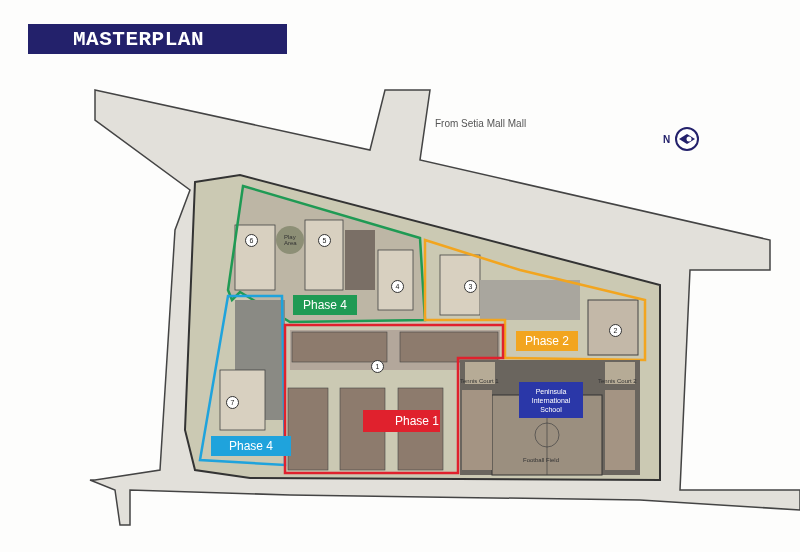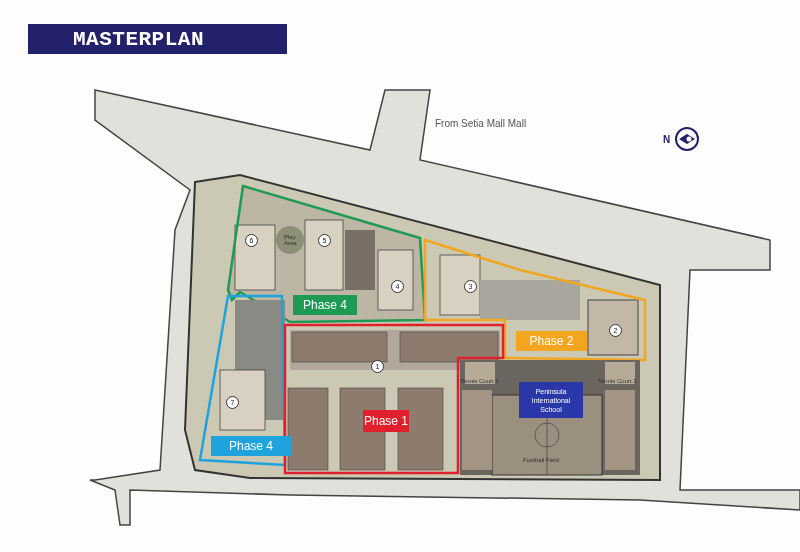--- a/index.html
+++ b/index.html
@@ -5,22 +5,22 @@
   html,body{margin:0;padding:0;}
   body{width:800px;height:552px;background:#fdfdfc;position:relative;overflow:hidden;font-family:"Liberation Sans",sans-serif;}
   .title-bar{position:absolute;left:28px;top:24px;width:259px;height:30px;background:#23216b;display:flex;align-items:center;}
   .title-bar span{margin-left:45px;color:#fff;font-weight:bold;font-size:21px;letter-spacing:0.5px;font-family:Liberation Mono, monospace;}
   .map{position:absolute;left:0;top:0;width:800px;height:552px;}
   .label-from{position:absolute;left:435px;top:118px;font-size:10px;color:#555;}
   .compass{position:absolute;left:663px;top:126px;display:flex;align-items:center;gap:4px;}
   .compass .n{font-size:10px;font-weight:bold;color:#23216b;}
   .phase{position:absolute;color:#fff;font-size:12px;display:flex;align-items:center;justify-content:center;}
   .p3{left:293px;top:295px;width:64px;height:20px;background:#1f9a54;}
-  .p2{left:516px;top:331px;width:71px;height:20px;background:#f2a51f;}
-  .p1{left:363px;top:410px;width:46px;height:22px;background:#e0212d;}
+  .p2{left:516px;top:331px;width:62px;height:20px;background:#f2a51f;}
+  .p1{left:363px;top:410px;width:46px;height:22px;background:#e0212d;padding-left:31px;}
   .p4{left:211px;top:436px;width:80px;height:20px;background:#1fa3dc;}
   .school{position:absolute;left:519px;top:382px;width:64px;height:36px;background:#2a37a8;color:#fff;font-size:7px;text-align:center;display:flex;flex-direction:column;justify-content:center;line-height:9px;}
   .small{position:absolute;font-size:6px;color:#333;}
   .num{position:absolute;width:11px;height:11px;border-radius:50%;background:#fff;border:1px solid #333;font-size:7px;text-align:center;line-height:11px;color:#222;}
 </style>
 </head>
 <body>
 
 <div class="title-bar">
   <span>MASTERPLAN</span>

